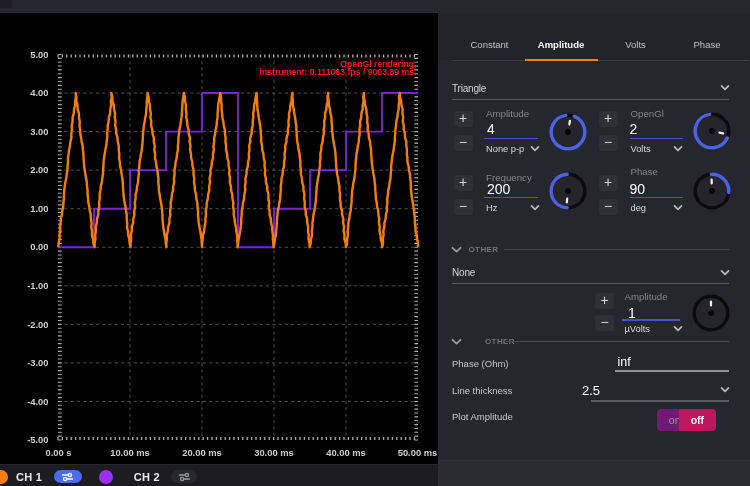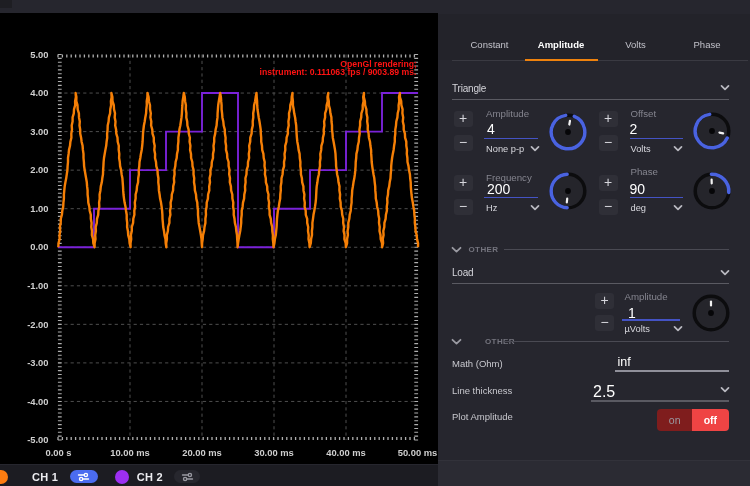--- a/index.html
+++ b/index.html
@@ -80,33 +80,33 @@
 <text x="346" y="455.6" text-anchor="middle">40.00 ms</text>
 <text x="417.5" y="455.6" text-anchor="middle">50.00 ms</text>
 </g>
 <g font-family="Liberation Sans, sans-serif" font-size="8.7" font-weight="700" fill="#ff1313" text-anchor="end">
 <text x="417" y="66.5">OpenGl rendering;</text>
 <text x="416.5" y="74.8">instrument: 0.111063 fps / 9003.89 ms.</text>
 </g>
 </svg></div>
 <div class="abs" id="bottombar">
   <div class="dot" style="background:#fd7d11;margin-left:-6px"></div>
-  <div class="chlbl" style="margin-left:24px">CH 1</div>
+  <div class="chlbl" style="margin-left:8px">CH 1</div>
   <div class="pill" style="background:#4b6cf0;margin-left:11.5px">
         <svg width="13" height="10" viewBox="0 0 13 10">
           <g stroke="#ffffff" stroke-width="1.4" stroke-linecap="round" fill="none">
             <line x1="1.5" y1="3" x2="6.6" y2="3"></line>
             <circle cx="8.9" cy="3" r="1.6"></circle>
             <circle cx="4.1" cy="7" r="1.6"></circle>
             <line x1="6.4" y1="7" x2="11.5" y2="7"></line>
           </g>
         </svg>
       </div>
   <div class="dot" style="background:#9d2ff2;margin-left:17px"></div>
-  <div class="chlbl" style="margin-left:8px">CH 2</div>
+  <div class="chlbl" style="margin-left:21px">CH 2</div>
   <div class="pill" style="background:#27272e;margin-left:11px;width:26px">
         <svg width="13" height="10" viewBox="0 0 13 10">
           <g stroke="#9a9aa2" stroke-width="1.4" stroke-linecap="round" fill="none">
             <line x1="1.5" y1="3" x2="6.6" y2="3"></line>
             <circle cx="8.9" cy="3" r="1.6"></circle>
             <circle cx="4.1" cy="7" r="1.6"></circle>
             <line x1="6.4" y1="7" x2="11.5" y2="7"></line>
           </g>
         </svg>
       </div>
@@ -142,21 +142,21 @@
       </span>
   <svg class="knob" style="left:110.30000000000001px;top:111.5px" width="40" height="40" viewBox="0 0 40 40">
         <circle cx="20" cy="20" r="16.8" fill="#25252b" stroke="#0c0c0e" stroke-width="3.5"></circle>
         <path d="M26.29 4.42A16.8 16.8 0 1 1 17.66 3.36" fill="none" stroke="#4a63e0" stroke-width="3.5" stroke-linecap="round"></path>
         <line x1="21.32" y1="12.52" x2="21.98" y2="8.77" stroke="#f2f2f2" stroke-width="2.2" stroke-linecap="round"></line>
         <circle cx="20" cy="20" r="2.9" fill="#060608"></circle>
       </svg>
 
   <div class="pm" style="left:160.5px;top:111px">+</div>
   <div class="pm" style="left:160.5px;top:134.5px">−</div>
-  <span class="row-label" style="left:192.5px;top:108.3px">Offset</span>
+  <span class="row-label" style="left:192.5px;top:108.3px">OpenGl</span>
   <span class="value" style="left:191.5px;top:121px">2</span>
   <div class="vline" style="left:191.5px;top:137.6px;width:53.5px"></div>
   <span class="unit" style="left:192.5px;top:144px">Volts</span>
   <span class="chev" style="left:234px;top:144.5px">
         <svg width="12" height="8" viewBox="0 0 12 8">
           <path d="M2.5 1.8 L6 5.3 L9.5 1.8" fill="none" stroke="#b9b9c0" stroke-width="1.7" stroke-linecap="round" stroke-linejoin="round"></path>
         </svg>
       </span>
   <svg class="knob" style="left:254.39999999999998px;top:111.4px" width="40" height="40" viewBox="0 0 40 40">
         <circle cx="20" cy="20" r="16.8" fill="#25252b" stroke="#0c0c0e" stroke-width="3.5"></circle>
@@ -201,21 +201,21 @@
         <circle cx="20" cy="20" r="2.9" fill="#060608"></circle>
       </svg>
 
   <span class="chev" style="left:13px;top:246.3px">
         <svg width="11" height="8" viewBox="0 0 11 8">
           <path d="M1.5 1.8 L5.5 5.6 L9.5 1.8" fill="none" stroke="#9a9aa2" stroke-width="1.8" stroke-linecap="round" stroke-linejoin="round"></path>
         </svg>
       </span>
   <span class="sect" style="left:30.5px;top:245px">OTHER</span>
   <div class="gline" style="left:66px;top:249px;width:225px;background:#4a4a53"></div>
-  <span class="ddtext" style="left:14px;top:267px">Load</span>
+  <span class="ddtext" style="left:14px;top:267px">None</span>
   <span class="chev" style="left:281px;top:268.5px">
         <svg width="12" height="8" viewBox="0 0 12 8">
           <path d="M2.5 1.8 L6 5.3 L9.5 1.8" fill="none" stroke="#b9b9c0" stroke-width="1.7" stroke-linecap="round" stroke-linejoin="round"></path>
         </svg>
       </span>
   <div class="gline" style="left:14px;top:283px;width:277px"></div>
 
   <div class="pm" style="left:157px;top:292.5px">+</div>
   <div class="pm" style="left:157px;top:315px">−</div>
   <span class="row-label" style="left:186.5px;top:291.3px">Amplitude</span>
@@ -234,32 +234,32 @@
       </svg>
 
   <span class="chev" style="left:13px;top:337.8px">
         <svg width="11" height="8" viewBox="0 0 11 8">
           <path d="M1.5 1.8 L5.5 5.6 L9.5 1.8" fill="none" stroke="#9a9aa2" stroke-width="1.8" stroke-linecap="round" stroke-linejoin="round"></path>
         </svg>
       </span>
   <span class="sect" style="left:47px;top:336.5px">OTHER</span>
   <div class="gline" style="left:66px;top:340.5px;width:225px;background:#4a4a53"></div>
 
-  <span class="plain" style="left:14px;top:358px">Math (Ohm)</span>
+  <span class="plain" style="left:14px;top:358px">Phase (Ohm)</span>
   <span class="value" style="left:179.5px;top:355.2px;font-size:12.5px">inf</span>
   <div class="gline" style="left:177px;top:370.3px;width:114px;height:1.6px;background:#90909a"></div>
 
   <span class="plain" style="left:14px;top:385px">Line thickness</span>
-  <span class="value" style="left:155px;top:383px;font-size:16px">2.5</span>
+  <span class="value" style="left:144px;top:383px;font-size:13px">2.5</span>
   <span class="chev" style="left:281px;top:386px">
         <svg width="12" height="8" viewBox="0 0 12 8">
           <path d="M2.5 1.8 L6 5.3 L9.5 1.8" fill="none" stroke="#b9b9c0" stroke-width="1.7" stroke-linecap="round" stroke-linejoin="round"></path>
         </svg>
       </span>
   <div class="gline" style="left:153px;top:400.3px;width:138px;height:1.6px"></div>
 
   <span class="plain" style="left:14px;top:411px">Plot Amplitude</span>
-  <div class="abs" style="left:219px;top:409px;width:35.3px;height:21.5px;background:#7f1d1d;border-radius:4px 0 0 4px;color:#9a9aa2;font-size:10.5px;display:flex;align-items:center;justify-content:center">on</div>
-  <div class="abs" style="left:254px;top:409px;width:36.7px;height:21.5px;background:#ef4444;border-radius:0 4px 4px 0;color:#fff;font-size:10.5px;font-weight:700;display:flex;align-items:center;justify-content:center">off</div>
+  <div class="abs" style="left:219px;top:409px;width:35.3px;height:21.5px;background:#701a75;border-radius:4px 0 0 4px;color:#9a9aa2;font-size:10.5px;display:flex;align-items:center;justify-content:center">on</div>
+  <div class="abs" style="left:241px;top:409px;width:36.7px;height:21.5px;background:#be185d;border-radius:0 4px 4px 0;color:#fff;font-size:10.5px;font-weight:700;display:flex;align-items:center;justify-content:center">off</div>
 
   <div class="gline" style="left:0px;top:460px;width:312px;background:#32323a"></div>
   <div class="abs" style="left:0;top:461px;width:312px;height:25px;background:#2b2b33"></div>
 </div>
 </div>
 </body></html>

